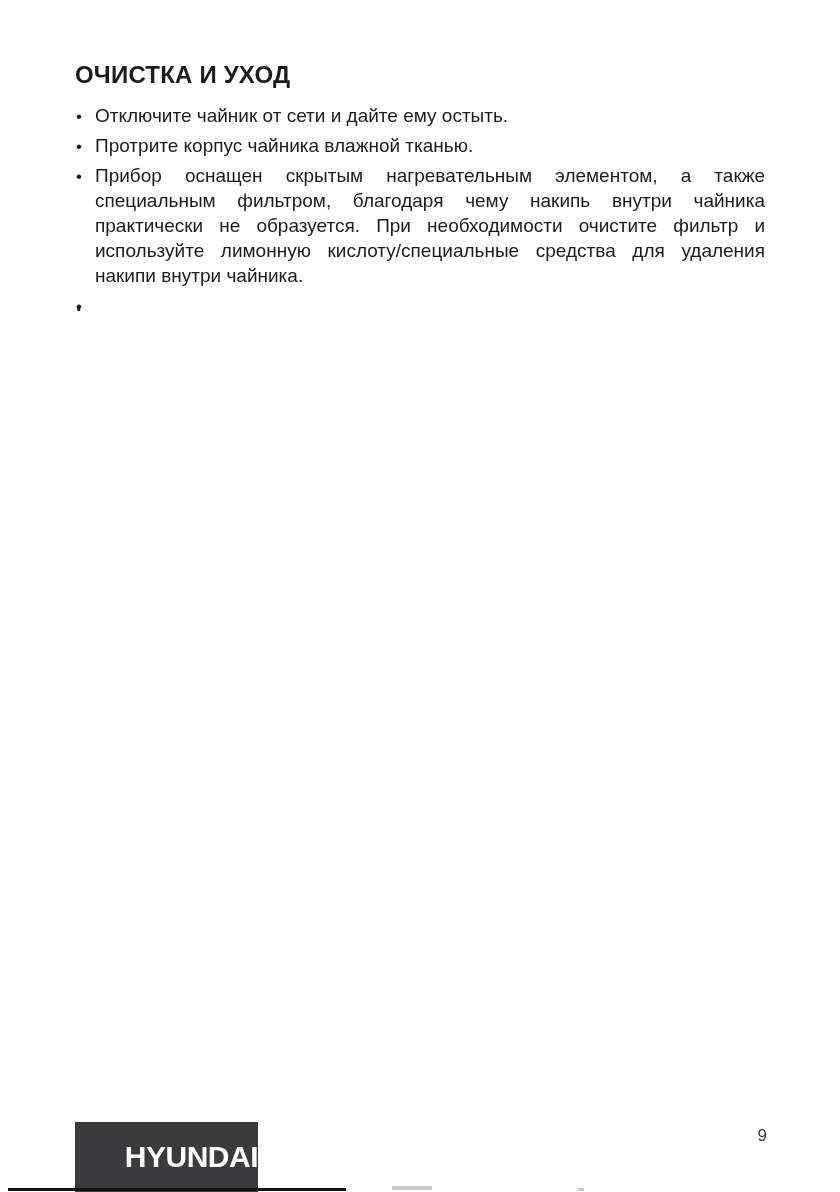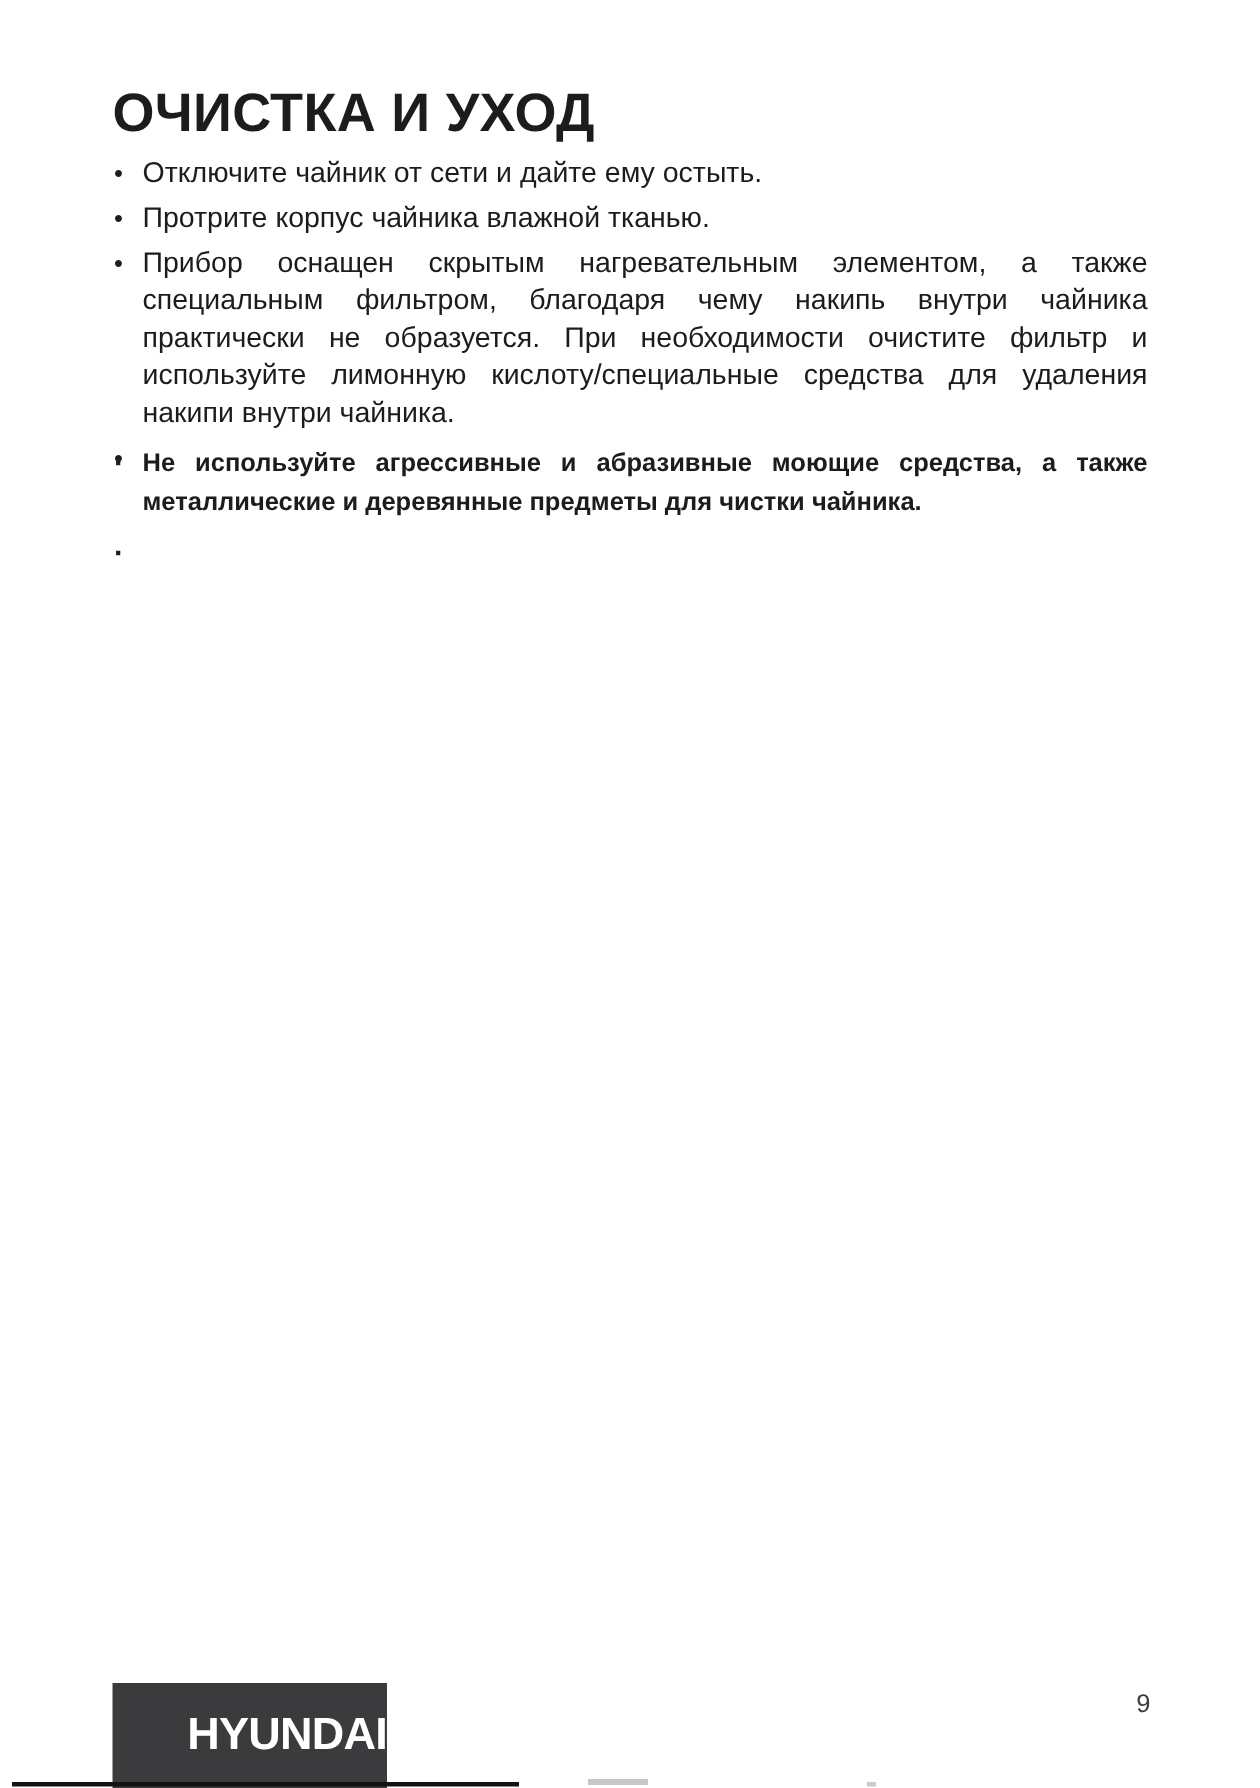--- a/index.html
+++ b/index.html
@@ -16,21 +16,21 @@
     color:var(--text);
     overflow:hidden;
   }
   .content{
     position:absolute;
     left:75px;
     top:60px;
     width:690px;
   }
   .section-title{
-    font-size:36px;
+    font-size:24px;
     font-weight:bold;
     line-height:30px;
     letter-spacing:0.2px;
     color:var(--text);
   }
   ul{list-style:none;}
   ul.care-list{margin-top:13px;}
   ul.care-list li{
     position:relative;
     padding-left:20px;
@@ -143,24 +143,20 @@
     </li>
     <li>
       <span class="bullet"></span>
     </li>
   </ul>
 
 
   <ul class="warning-list">
     <li>
       <span class="bullet"></span>
-      <span>Не используйте агрессивные и абразивные моющие средства, а также металлические и деревянные предметы для чистки чайника.</span>
-    </li>
-    <li>
-      <span class="bullet"></span>
     </li>
   </ul>
 
 </div>
 
 <div class="logo-box">
   <span class="logo-text">HYUNDAI</span>
 </div>
 
 <div class="page-number">9</div>

